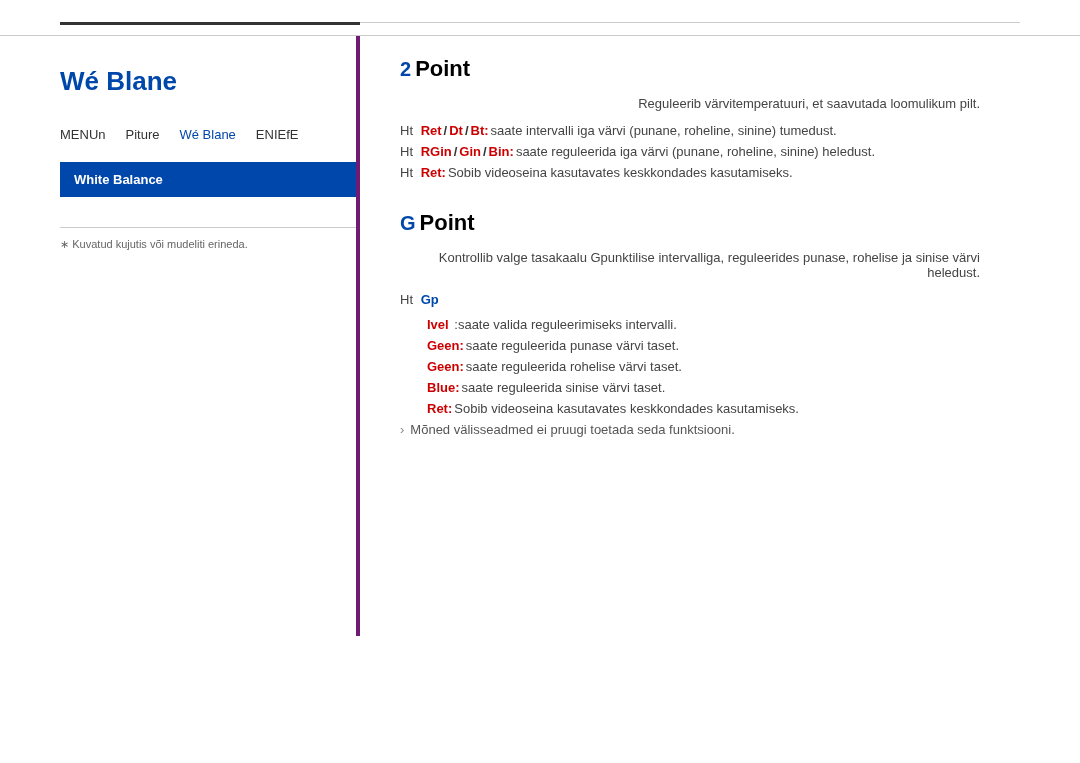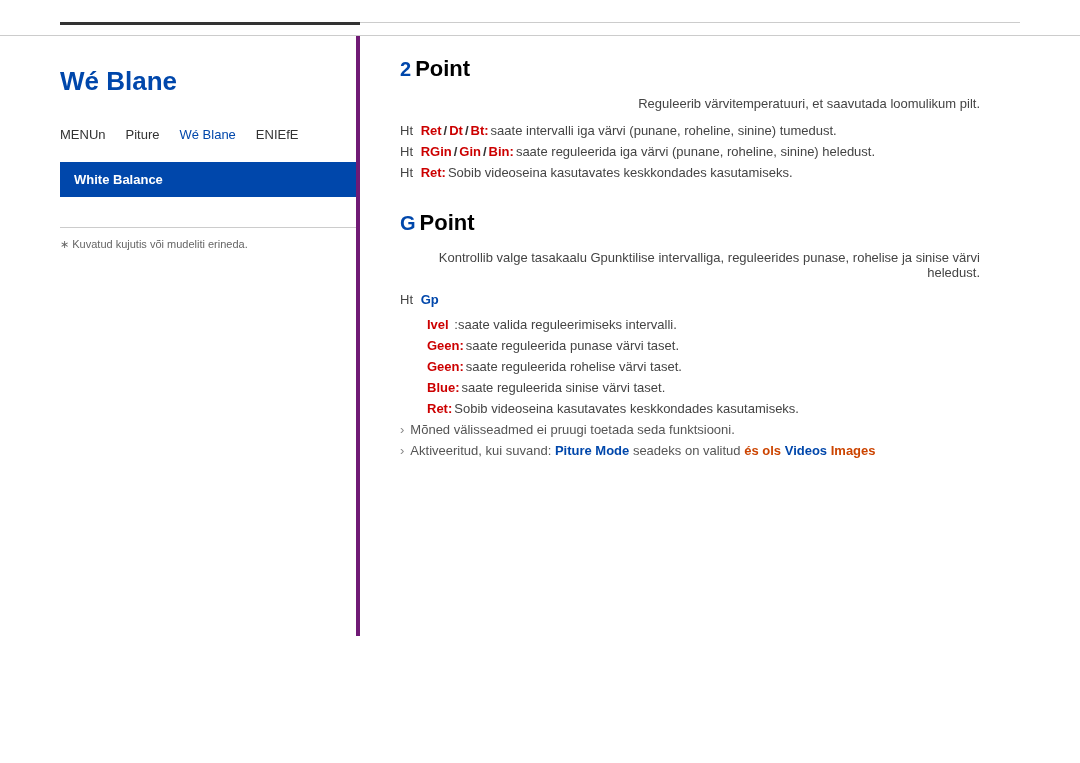--- a/index.html
+++ b/index.html
@@ -276,19 +276,16 @@
         </div>
         <div class="info-row">
           <span class="tag tag-red">Ret:</span>
           <span>Sobib videoseina kasutavates keskkondades kasutamiseks.</span>
         </div>
       </div>
 
       <div class="note-bullet">
         <span>Mõned välisseadmed ei pruugi toetada seda funktsiooni.</span>
       </div>
-      <div class="note-bullet">
-        <span>Aktiveeritud, kui suvand:&nbsp;<span class="highlight-text">Piture Mode</span>&nbsp;seadeks on valitud&nbsp;<span class="orange-text">és</span>&nbsp;<span class="orange-text">ols</span>&nbsp;<span class="highlight-text">Videos</span>&nbsp;<span class="orange-text">Images</span></span>
-      </div>
     </div>
 
   </div>
 </div>
 
 </body></html>

